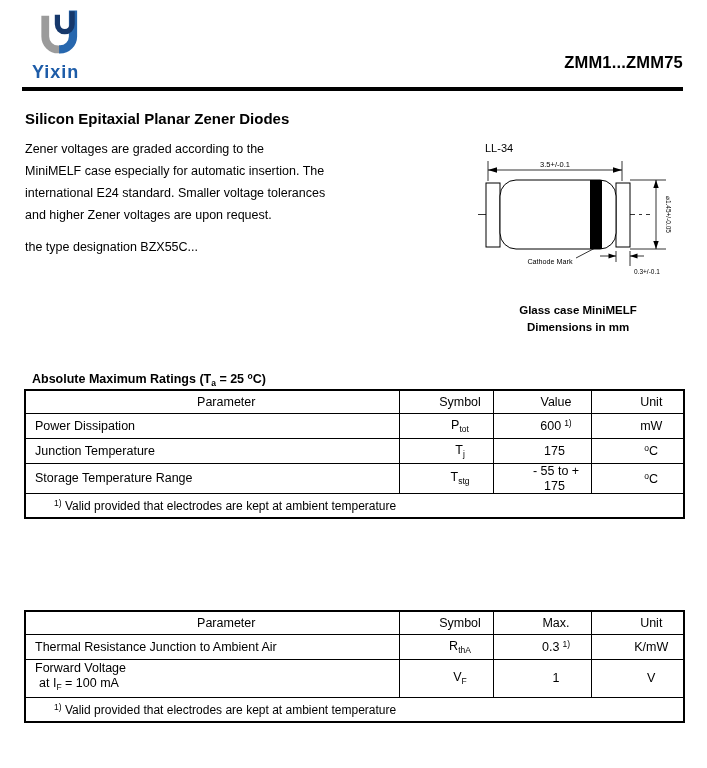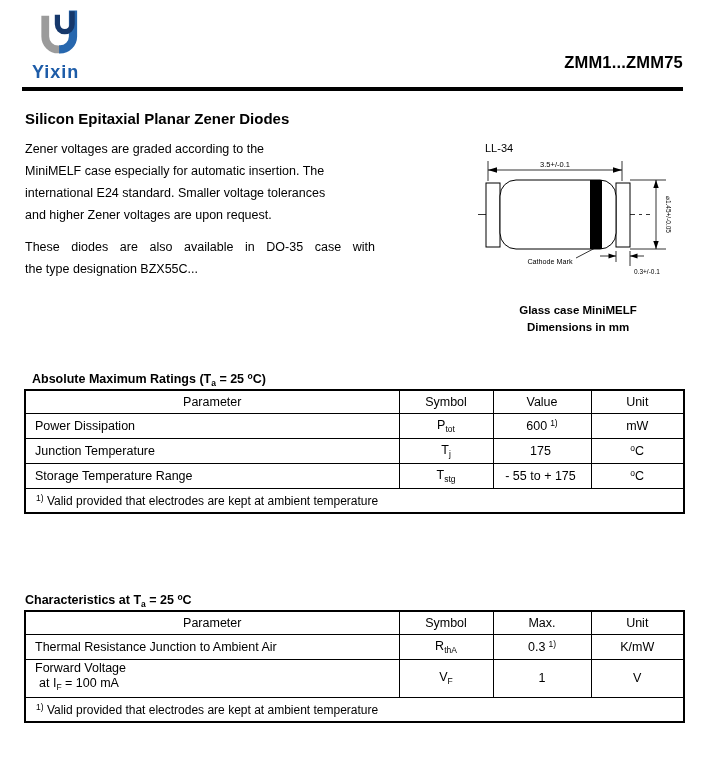--- a/index.html
+++ b/index.html
@@ -27,21 +27,21 @@
 
   
   .section-title { position: absolute; left: 25px; font-size: 12.5px; font-weight: bold; }
   .section-title .ul { display: inline-block; border-bottom: 1.5px solid #000; padding-bottom: 1px; }
   .rt-title { top: 371px; margin-left: 7px; }
   .ch-title { top: 592px; }
 
   table.dt { position: absolute; left: 24px; border-collapse: collapse; table-layout: fixed; width: 659px; font-size: 12.5px; }
   .rt-table { top: 389px; }
   .ch-table { top: 610px; }
-  table.dt, table.dt td, table.dt th { border: 1px solid #000; }
+  table.dt, table.dt td, table.dt th { border: 1px solid #000; padding-left: 28px; }
   table.dt { border: 2px solid #000; }
   table.dt th { font-weight: normal; height: 23px; text-align: center; }
   table.dt td { height: 25px; text-align: center; }
   table.dt td.param { text-align: left; padding-left: 9px; }
   table.dt tr.tall td { height: 38px; }
   td.param .pline { line-height: 15px; }
   td.param .pline2 { padding-left: 4px; }
   td.footnote { text-align: left !important; padding-left: 10px; font-size: 12px; }
   sub { font-size: 8.5px; vertical-align: -3px; }
   sup { font-size: 8.5px; vertical-align: 4px; }
@@ -66,21 +66,20 @@
   <div class="header-rule"></div>
 
   <div class="intro-heading">Silicon Epitaxial Planar Zener Diodes</div>
   <div class="para para1">
     <div>Zener voltages are graded according to the</div>
     <div>MiniMELF case especially for automatic insertion. The</div>
     <div>international E24 standard. Smaller voltage tolerances</div>
     <div>and higher Zener voltages are upon request.</div>
   </div>
   <div class="para para2">
-    <div class="jline">These diodes are also available in DO-35 case with</div>
     <div>the type designation BZX55C...</div>
   </div>
 
   <div class="pkg">
     <div class="pkg-name">LL-34</div>
     <svg width="216" height="128" viewBox="0 0 216 128">
       <defs>
         <clipPath id="bodyclip">
             <rect x="22" y="24" width="116" height="69" rx="16"></rect>
           </clipPath>
@@ -159,23 +158,20 @@
       <td><span>T</span><sub>stg</sub></td>
       <td><span>- 55 to + 175</span><sup class="vs"></sup></td>
       <td><sup>o</sup><span>C</span></td>
     </tr>
     <tr>
       <td class="footnote" colspan="4"><sup>1)</sup> <span>Valid provided that electrodes are kept at ambient temperature</span></td>
     </tr>
   </tbody>
     </table>
 
-  <div class="section-title ch-title">
-    <span class="ul"><span>Characteristics at T</span><sub>a</sub><span> = 25 </span><sup>o</sup><span>C</span></span>
-  </div>
   <table class="dt ch-table">
     <colgroup>
         <col style="width:374px">
         <col style="width:94px">
         <col style="width:98px">
         <col style="width:93px">
       </colgroup>
     <tbody>
         <tr>
       <th>Parameter</th>

